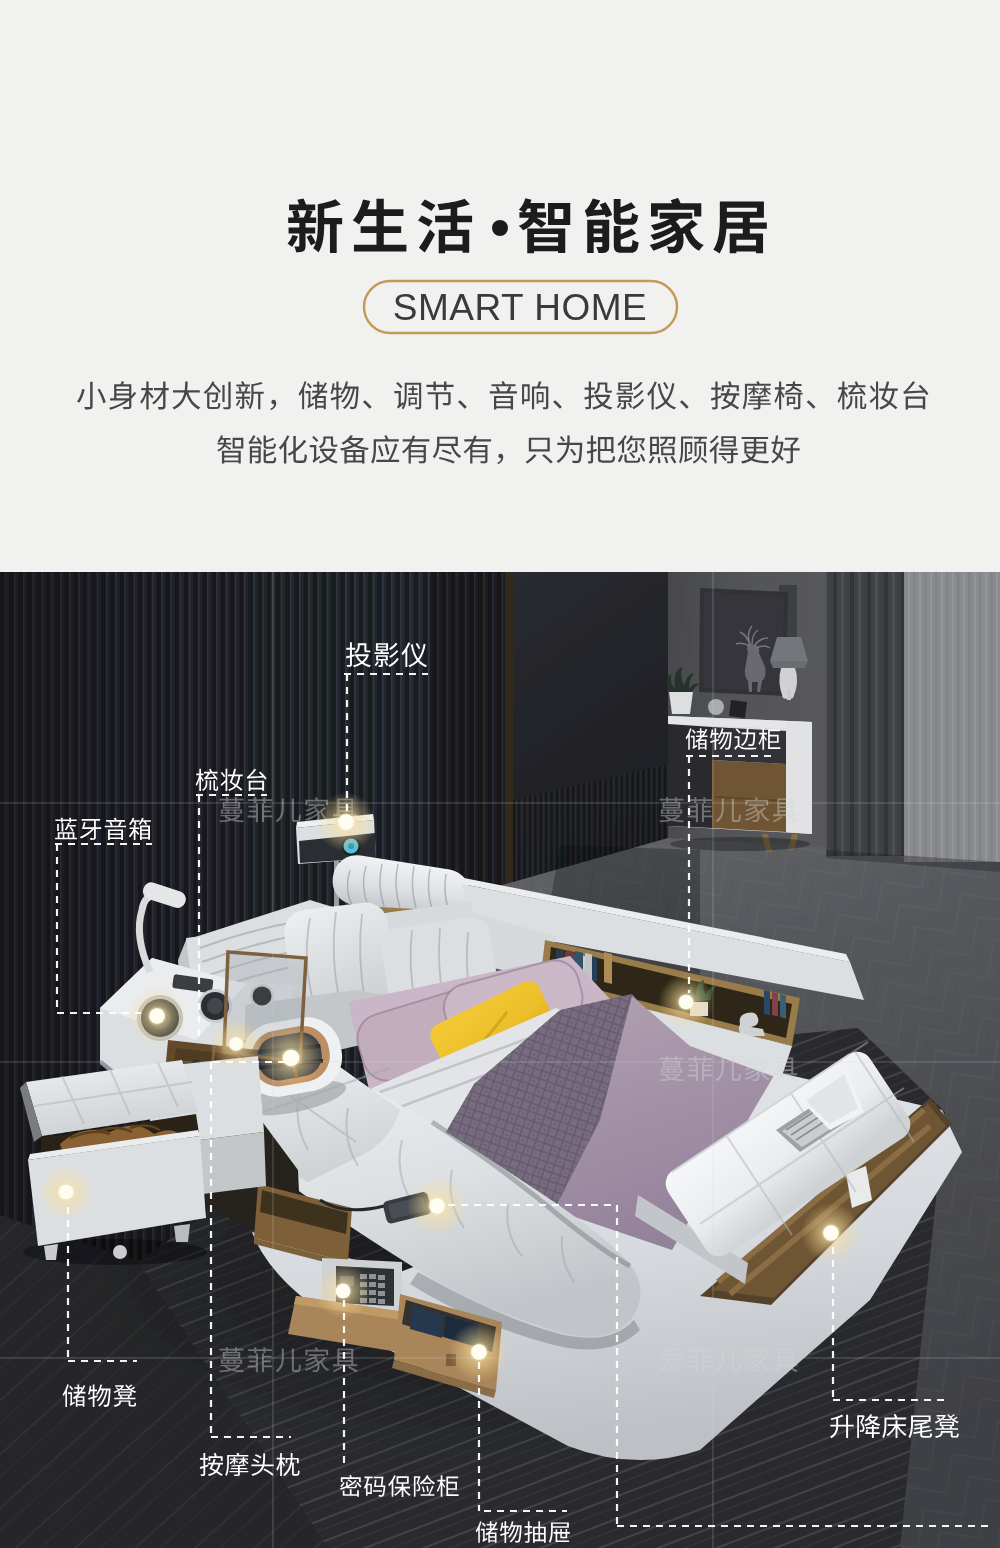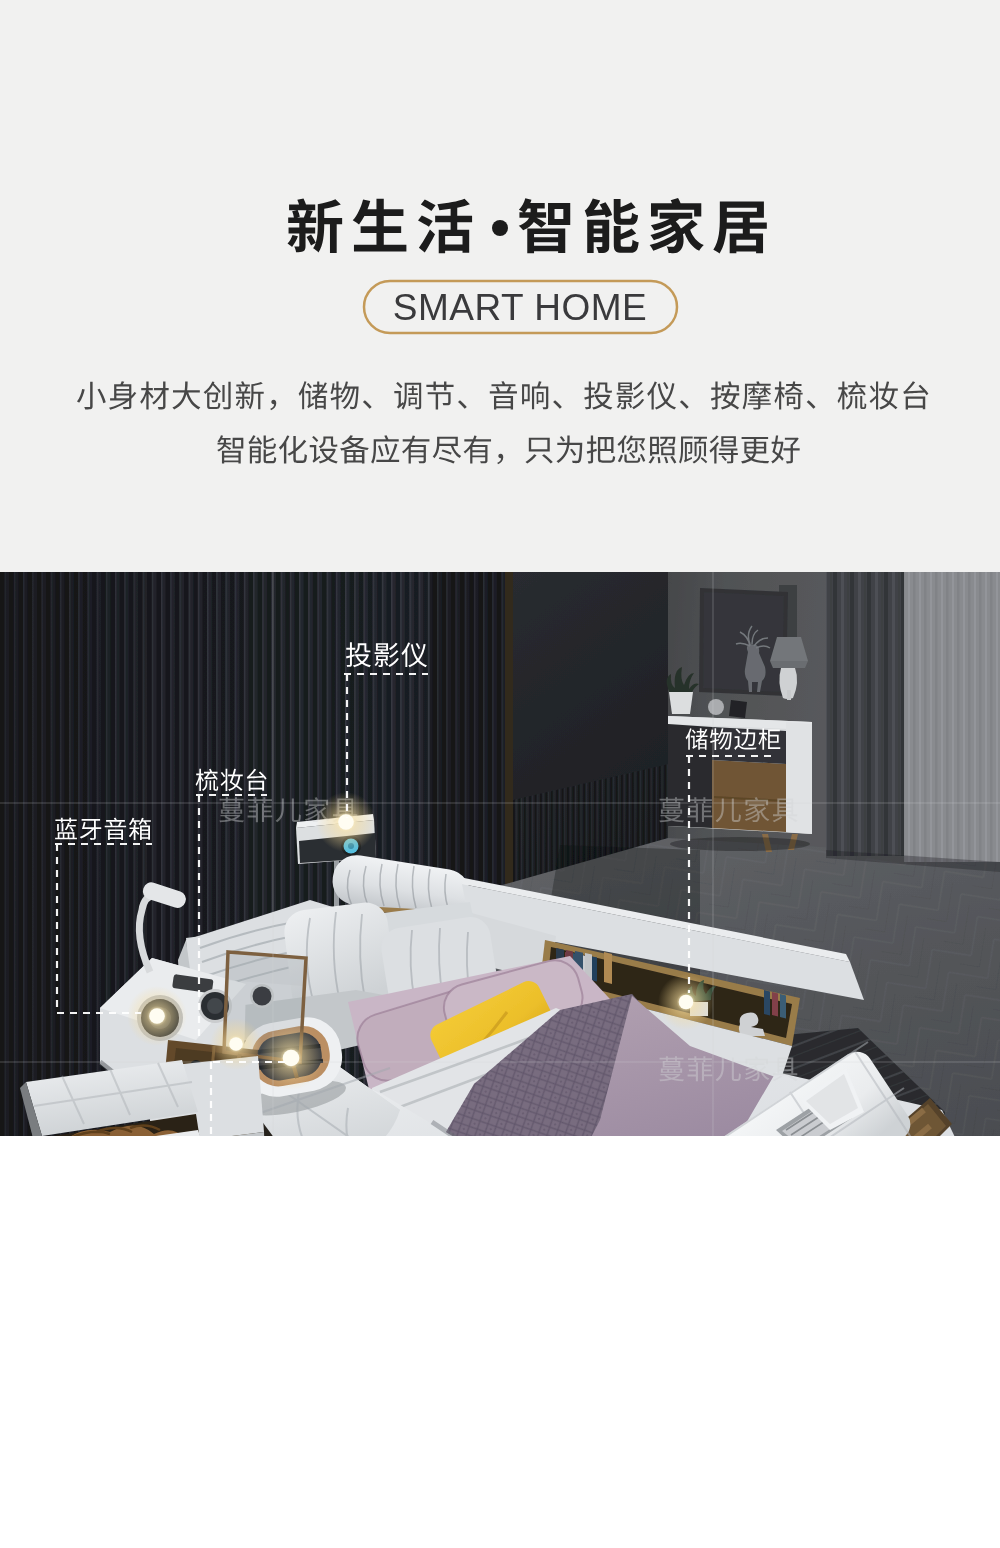--- a/index.html
+++ b/index.html
@@ -1,15 +1,15 @@
 <!DOCTYPE html>
 <html><head><meta charset="utf-8">
 <style>
 html,body{margin:0;padding:0;background:#fff;}
-#page{position:relative;width:1000px;height:1136px;overflow:hidden;font-family:"Liberation Sans",sans-serif;}
+#page{position:relative;width:1000px;height:1548px;overflow:hidden;font-family:"Liberation Sans",sans-serif;}
 </style></head>
 <body>
 <div id="page">
 <svg width="1000" height="1548" viewBox="0 0 1000 1548">
 <defs>
         <path id="b65b0" d="M113 225C94 171 63 114 26 76C48 62 86 34 104 19C143 64 182 135 206 201ZM354 191C382 145 416 81 432 41L513 90C502 56 487 23 468 -6C493 -19 541 -56 560 -77C647 49 659 254 659 401V408H758V-85H874V408H968V519H659V676C758 694 862 720 945 752L852 841C779 807 658 774 548 754V401C548 306 545 191 513 92C496 131 463 190 432 234ZM202 653H351C341 616 323 564 308 527H190L238 540C233 571 220 618 202 653ZM195 830C205 806 216 777 225 750H53V653H189L106 633C120 601 131 559 136 527H38V429H229V352H44V251H229V38C229 28 226 25 215 25C204 25 172 25 142 26C156 -2 170 -44 174 -72C228 -72 268 -71 298 -55C329 -38 337 -12 337 36V251H503V352H337V429H520V527H415C429 559 445 598 460 637L374 653H504V750H345C334 783 317 824 302 855Z"></path>
         <path id="b751f" d="M208 837C173 699 108 562 30 477C60 461 114 425 138 405C171 445 202 495 231 551H439V374H166V258H439V56H51V-61H955V56H565V258H865V374H565V551H904V668H565V850H439V668H284C303 714 319 761 332 809Z"></path>
         <path id="b6d3b" d="M83 750C141 717 226 669 266 640L337 737C294 764 207 809 151 837ZM35 473C95 442 181 394 222 365L289 465C245 492 156 536 100 562ZM50 3 151 -78C212 20 275 134 328 239L240 319C180 203 103 78 50 3ZM330 558V444H597V316H392V-89H502V-48H802V-84H917V316H711V444H967V558H711V696C790 712 865 732 929 756L837 850C726 805 538 772 368 755C381 729 397 682 402 653C465 659 531 666 597 676V558ZM502 61V207H802V61Z"></path>
         <path id="b667a" d="M647 671H799V501H647ZM535 776V395H918V776ZM294 98H709V40H294ZM294 185V241H709V185ZM177 335V-89H294V-56H709V-88H832V335ZM234 681V638L233 616H138C154 635 169 657 184 681ZM143 856C123 781 85 708 33 660C53 651 86 632 110 616H42V522H209C183 473 132 423 30 384C56 364 90 328 106 304C197 346 255 396 291 448C336 416 391 375 420 350L505 426C479 444 379 501 336 522H502V616H347L348 636V681H478V774H229C237 794 244 814 249 834Z"></path>
         <path id="b80fd" d="M350 390V337H201V390ZM90 488V-88H201V101H350V34C350 22 347 19 334 19C321 18 282 17 246 19C261 -9 279 -56 285 -87C345 -87 391 -86 425 -67C459 -50 469 -20 469 32V488ZM201 248H350V190H201ZM848 787C800 759 733 728 665 702V846H547V544C547 434 575 400 692 400C716 400 805 400 830 400C922 400 954 436 967 565C934 572 886 590 862 609C858 520 851 505 819 505C798 505 725 505 709 505C671 505 665 510 665 545V605C753 630 847 663 924 700ZM855 337C807 305 738 271 667 243V378H548V62C548 -48 578 -83 695 -83C719 -83 811 -83 836 -83C932 -83 964 -43 977 98C944 106 896 124 871 143C866 40 860 22 825 22C804 22 729 22 712 22C674 22 667 27 667 63V143C758 171 857 207 934 249ZM87 536C113 546 153 553 394 574C401 556 407 539 411 524L520 567C503 630 453 720 406 788L304 750C321 724 338 694 353 664L206 654C245 703 285 762 314 819L186 852C158 779 111 707 95 688C79 667 63 652 47 648C61 617 81 561 87 536Z"></path>

